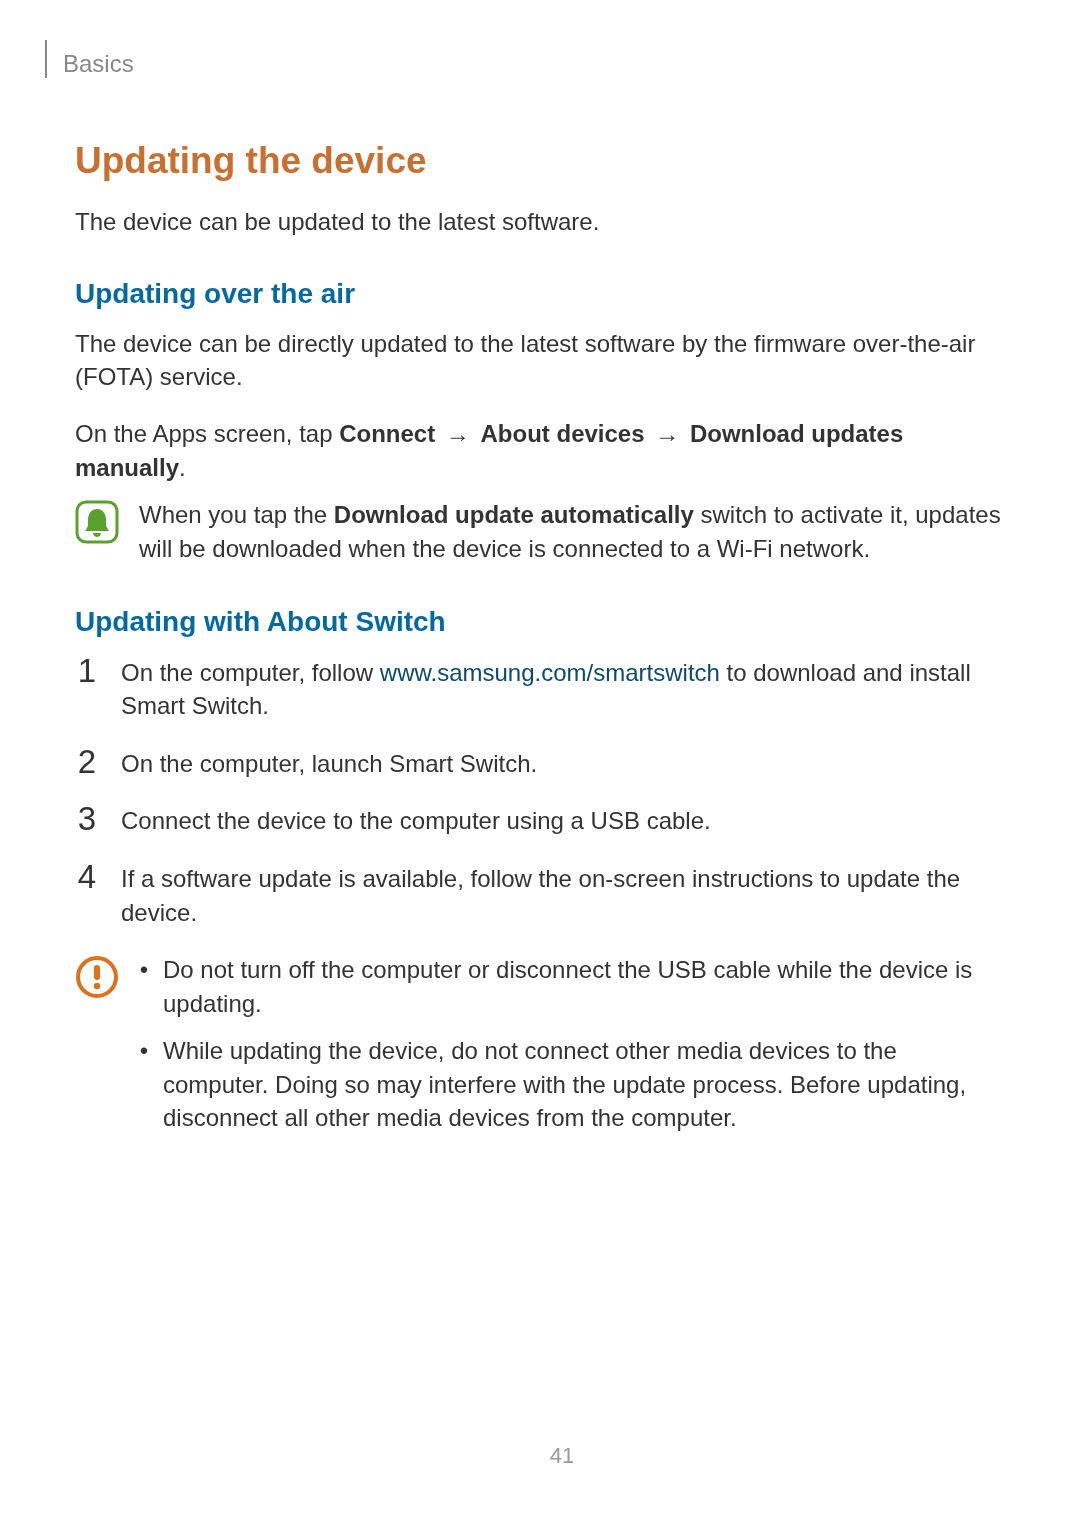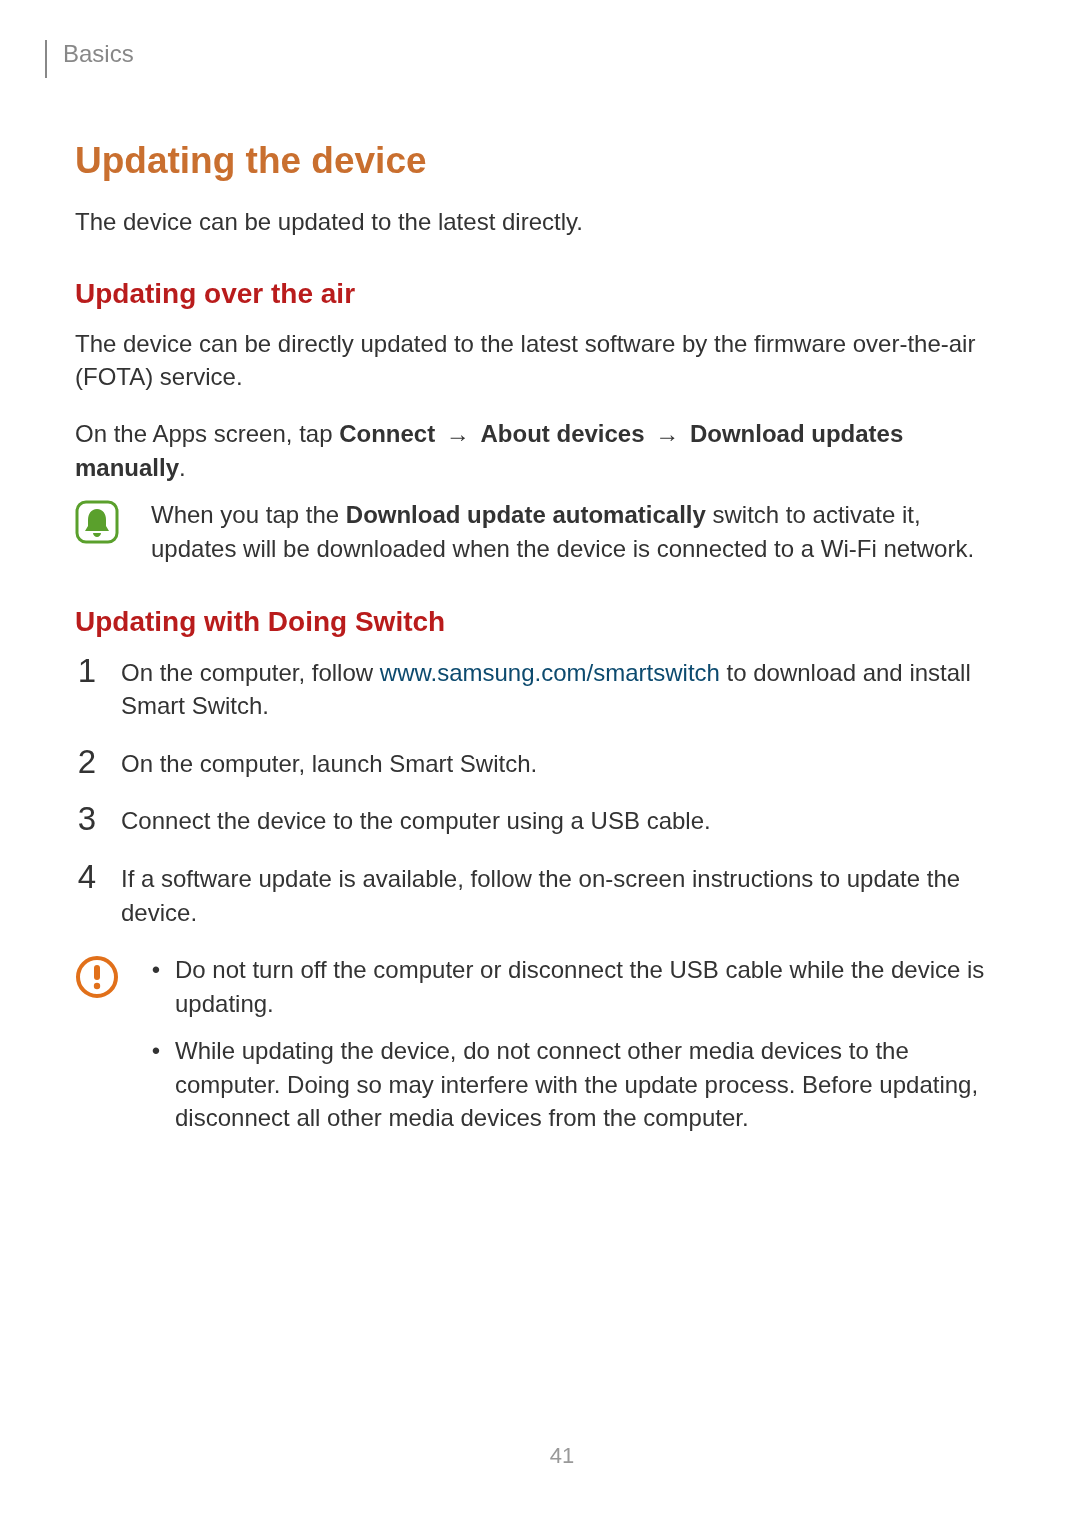--- a/index.html
+++ b/index.html
@@ -13,21 +13,21 @@
       box-sizing: border-box;
       position: relative;
     }
     .page {
       padding: 40px 75px 0 75px;
     }
     .header-line {
       border-left: 2px solid #888;
       height: 38px;
       display: flex;
-      align-items: flex-start;
+      align-items: flex-end;
       padding-left: 16px;
       margin-bottom: 62px;
       margin-left: -30px;
     }
     .header-text {
       color: #888;
       font-size: 24px;
       font-weight: 400;
     }
     .h1 {
@@ -38,36 +38,36 @@
     }
     .body-text {
       font-size: 24px;
       line-height: 1.35;
       color: #333;
       margin-bottom: 24px;
     }
     .h2 {
       font-size: 28px;
       font-weight: 700;
-      color: #b91c1c;
+      color: #0369a1;
       margin-top: 40px;
       margin-bottom: 18px;
     }
     .path-line {
       font-size: 24px;
       line-height: 1.4;
       color: #333;
       margin-bottom: 14px;
     }
     .path-line .bold { font-weight: 700; }
     .arrow { padding: 0 4px; }
     .note-row {
       display: flex;
       align-items: flex-start;
-      gap: 32px;
+      gap: 20px;
       margin-bottom: 24px;
     }
     .note-icon, .warn-icon {
       flex: 0 0 44px;
       width: 44px;
       height: 44px;
       margin-top: 2px;
     }
     .note-text {
       flex: 1;
@@ -133,21 +133,21 @@
 <body>
 
 <div class="page">
 
   <div class="header-line">
     <span class="header-text">Basics</span>
   </div>
 
   <div class="h1">Updating the device</div>
 
-  <div class="body-text">The device can be updated to the latest directly.</div>
+  <div class="body-text">The device can be updated to the latest software.</div>
 
   <div class="h2">Updating over the air</div>
 
   <div class="body-text">The device can be directly updated to the latest software by the firmware over-the-air (FOTA) service.</div>
 
   <div class="path-line">
     <span>On the Apps screen, tap</span>
     <span class="bold">Connect</span>
     <span class="arrow">→</span>
     <span class="bold">About devices</span>
@@ -161,21 +161,21 @@
       <path d="M22 9 C16 9 13 14 13 20 L13 26 L10 31 L34 31 L31 26 L31 20 C31 14 28 9 22 9 Z" fill="#5aa02c"></path>
       <path d="M18 33 C18 35 20 37 22 37 C24 37 26 35 26 33 Z" fill="#5aa02c"></path>
     </svg>
     <div class="note-text">
       <span>When you tap the</span>
       <span class="bold">Download update automatically</span>
       <span>switch to activate it, updates will be downloaded when the device is connected to a Wi-Fi network.</span>
     </div>
   </div>
 
-  <div class="h2">Updating with Doing Switch</div>
+  <div class="h2">Updating with About Switch</div>
 
 
   <div class="step-row">
     <div class="step-num">1</div>
     <div class="step-text">
       <span>On the computer, follow</span>
       <a class="link">www.samsung.com/smartswitch</a>
       <span>to download and install Smart Switch.</span>
     </div>
   </div>

